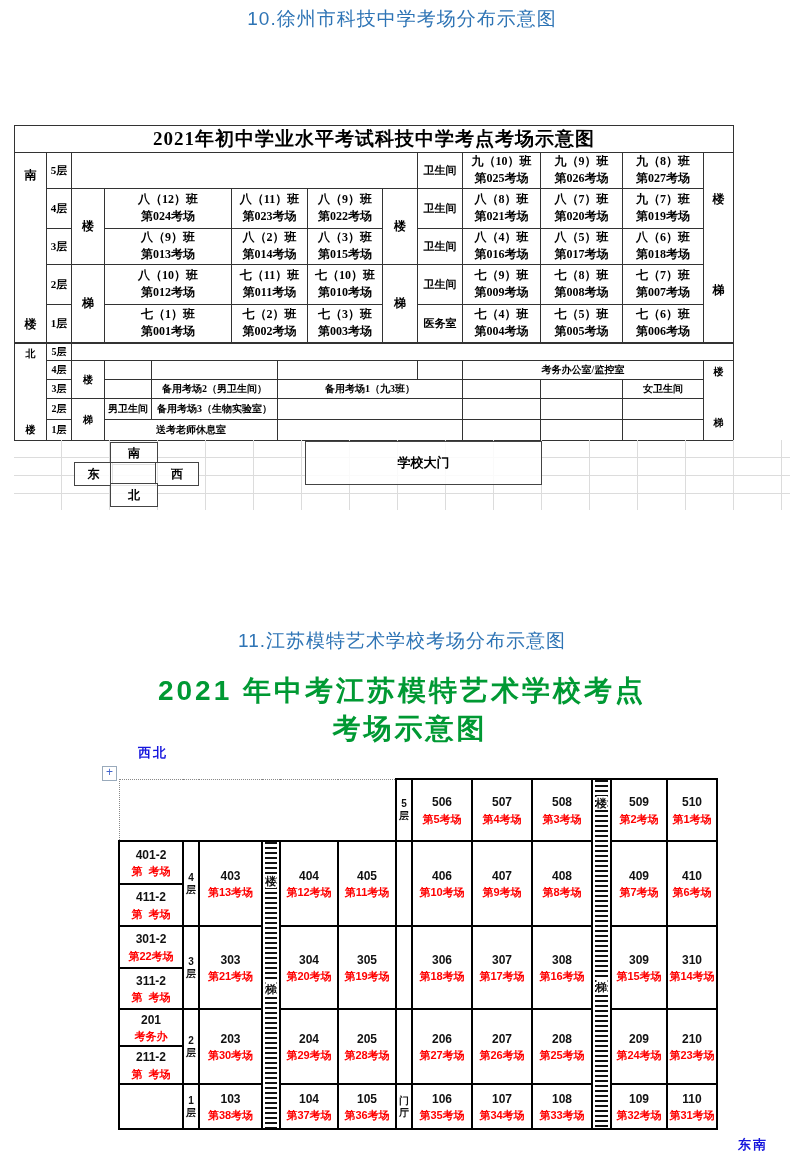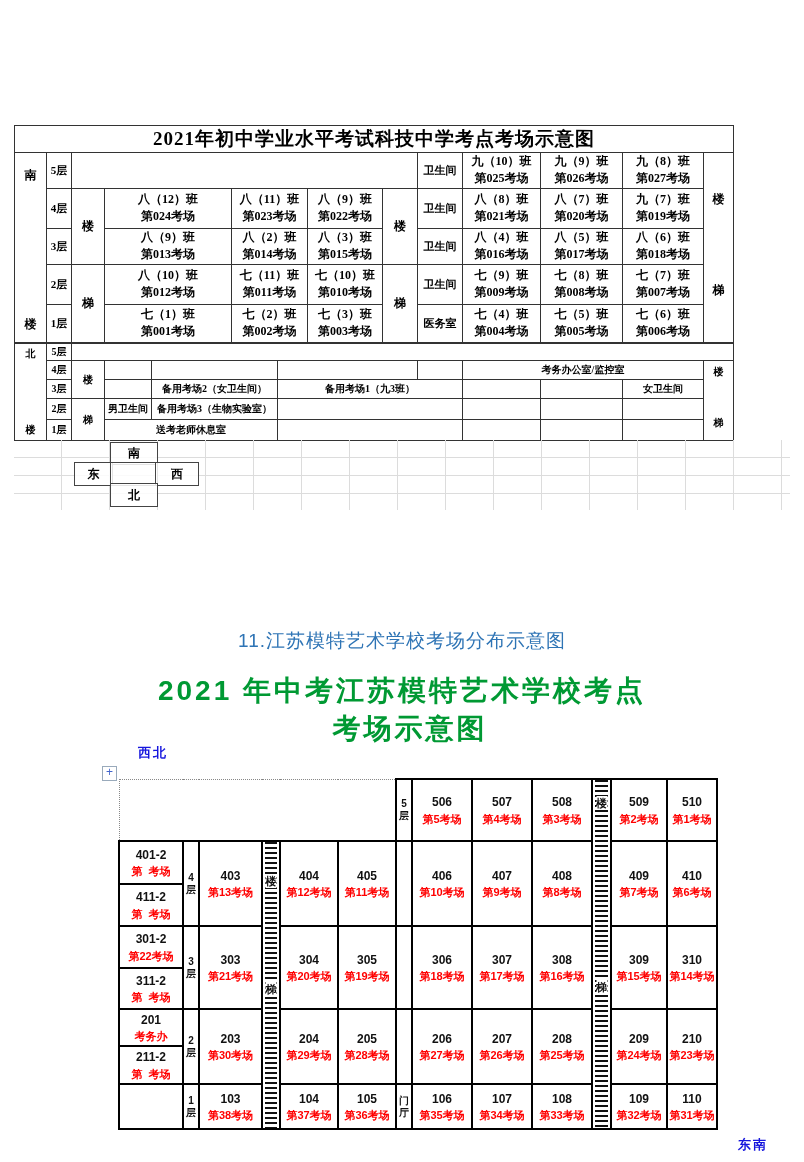--- a/index.html
+++ b/index.html
@@ -54,20 +54,21 @@
          font-size:11px;font-weight:bold;line-height:1.1;z-index:1;padding:1px 0;}
 
   .plus{position:absolute;width:13px;height:13px;border:1px solid #9ab;color:#46c;
         font-size:12px;line-height:11px;text-align:center;background:#fff;}
 </style>
 </head>
 <body>
 
 <div id="root">
 
+  <div class="abs bluehead" style="top:6px;left:0;">10.徐州市科技中学考场分布示意图</div>
 
   <table class="t1 abs" style="top:125px;left:14px;padding-left:23px;">
     <colgroup>
         <col style="width:32px">
         <col style="width:25px">
         <col style="width:33px">
         <col style="width:127px">
         <col style="width:76px">
         <col style="width:75px">
         <col style="width:35px">
@@ -265,21 +266,21 @@
       <td rowspan="4" class="vside">
         <div class="vfill" style="padding:6px 0 12px;">
           <span>楼</span>
           <span>梯</span>
         </div>
       </td>
     </tr>
     <tr style="height:19px">
       <td class="fl">3层</td>
       <td></td>
-      <td>备用考场2（女卫生间）</td>
+      <td>备用考场2（男卫生间）</td>
       <td colspan="2">备用考场1（九3班）</td>
       <td></td>
       <td></td>
       <td>女卫生间</td>
     </tr>
     <tr style="height:21px">
       <td class="fl">2层</td>
       <td rowspan="2">梯</td>
       <td>男卫生间</td>
       <td>备用考场3（生物实验室）</td>
@@ -298,20 +299,21 @@
     </tr>
   </tbody>
     </table>
 
   <div class="abs gridbg" style="left:14px;top:440px;width:776px;height:70px;"></div>
   <div class="cbox" style="left:110px;top:442px;width:46px;height:21px;">南</div>
   <div class="cbox" style="left:74px;top:462px;width:37px;height:22px;">东</div>
   <div class="cbox" style="left:110px;top:462px;width:46px;height:22px;"></div>
   <div class="cbox" style="left:155px;top:462px;width:42px;height:22px;">西</div>
   <div class="cbox" style="left:110px;top:483px;width:46px;height:22px;">北</div>
+  <div class="cbox gate" style="left:305px;top:441px;width:235px;height:42px;">学校大门</div>
 
   <div class="abs bluehead" style="top:628px;left:0;">11.江苏模特艺术学校考场分布示意图</div>
   <div class="abs green" style="top:672px;left:0;">2021 年中考江苏模特艺术学校考点</div>
   <div class="abs green" style="top:710px;left:8px;">考场示意图</div>
   <div class="abs corner" style="left:138px;top:744px;">西北</div>
   <div class="plus" style="left:102px;top:766px;">+</div>
 
   <table class="t2 abs" style="top:778px;left:118px;">
     <colgroup>
         <col style="width:64px">

